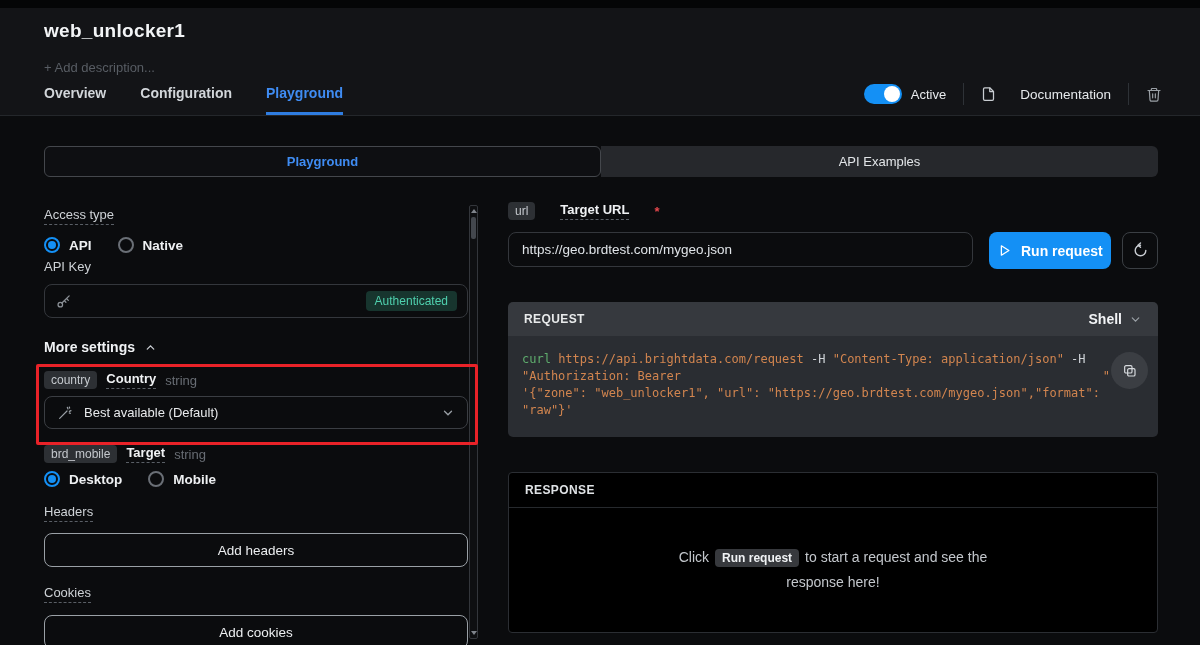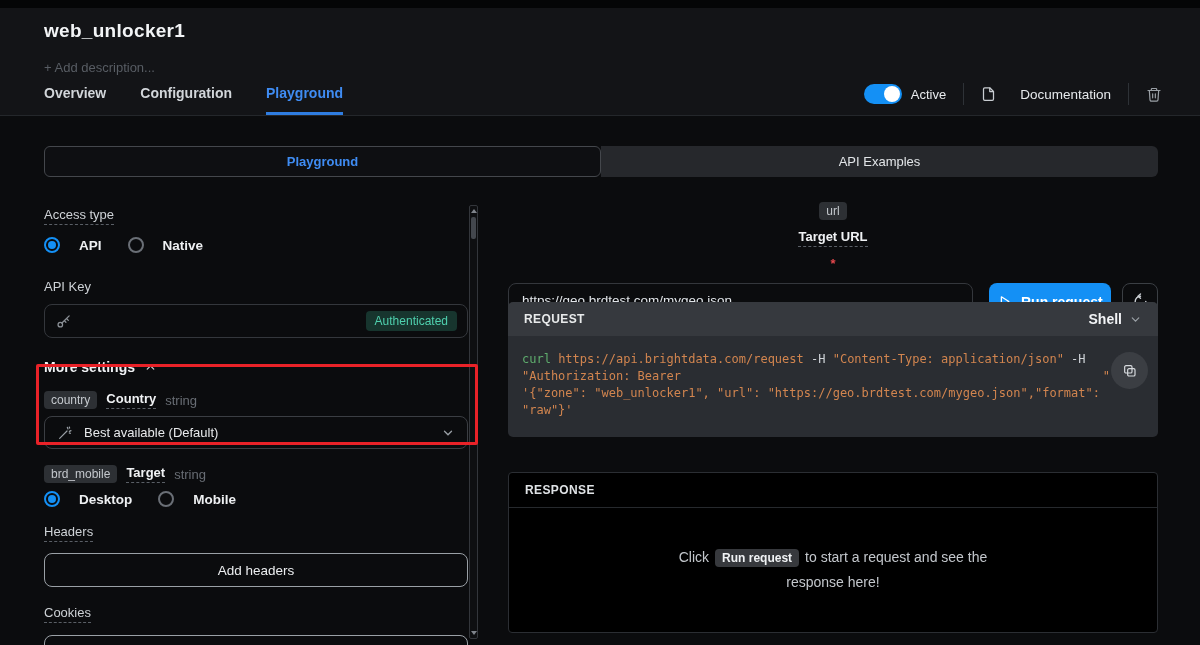--- a/index.html
+++ b/index.html
@@ -28,23 +28,23 @@
 
   
   .seg-bar { position:absolute; left:44px; top:146px; width:1114px; height:31px; display:flex; }
   .seg-left { flex:0 0 557px; background:#0e0f12; border:1px solid #44474c; border-radius:6px; color:#3f8cf3; font-weight:600; font-size:13px; display:flex; align-items:center; justify-content:center; cursor:pointer; z-index:2; }
   .seg-right { flex:1; background:#26282c; border-radius:0 6px 6px 0; color:#e2e5e8; font-size:13px; font-weight:500; display:flex; align-items:center; justify-content:center; cursor:pointer; }
 
   
   .left-col { position:absolute; left:44px; top:197px; width:424px; }
   .lbl { font-size:13px; color:#ced2d6; }
   .dashed { border-bottom:1px dashed #5a5f66; padding-bottom:2px; display:inline-block; }
-  .mt8{margin-top:8px;} .mt12{margin-top:12px;} .mt20{margin-top:24px;}
+  .mt8{margin-top:8px;} .mt12{margin-top:12px;} .mt20{margin-top:4px;}
   .radio-row { display:flex; align-items:center; gap:26px; }
-  .radio-opt { display:flex; align-items:center; gap:19px; cursor:pointer; }
+  .radio-opt { display:flex; align-items:center; gap:9px; cursor:pointer; }
   .radio { width:16px; height:16px; border-radius:50%; border:2px solid #6a6f76; flex:0 0 16px; }
   .radio.sel { border-color:#1490f5; position:relative; }
   .radio.sel::after { content:""; position:absolute; inset:2px; border-radius:50%; background:#1490f5; }
   .radio-lab { font-size:13.5px; font-weight:600; color:#eef0f2; }
   .key-input { margin-top:9px; height:34px; border:1px solid #34373c; border-radius:8px; display:flex; align-items:center; padding:0 10px; cursor:text; }
   .auth-badge { margin-left:auto; background:#17352e; color:#4fd0ae; font-size:12px; font-weight:500; padding:3px 9px; border-radius:4px; }
   .more-settings { margin-top:21px; display:flex; align-items:center; gap:9px; cursor:pointer; }
   .more-settings-label { font-size:14px; font-weight:bold; color:#f0f2f4; }
   .param-row { margin-top:16px; display:flex; align-items:center; gap:9px; }
   .pill { background:#2d3034; color:#c4c8cd; font-size:12px; padding:2px 7px; border-radius:4px; }
@@ -63,21 +63,21 @@
   .sb-up { top:1px; } .sb-down { bottom:1px; }
   .tri-up { width:0; height:0; border-left:3px solid transparent; border-right:3px solid transparent; border-bottom:4px solid #80858c; }
   .tri-down { width:0; height:0; border-left:3px solid transparent; border-right:3px solid transparent; border-top:4px solid #80858c; }
   .sb-thumb { position:absolute; left:1px; top:11px; width:5px; height:22px; background:#43474d; border-radius:2px; cursor:grab; }
 
   
   .red-box { position:absolute; left:36px; top:364px; width:442px; height:81px; border:3px solid #e92228; border-radius:2px; z-index:10; pointer-events:none; }
 
   
   .right-col { position:absolute; left:508px; top:202px; width:650px; }
-  .url-label-row { display:flex; align-items:center; gap:9px;flex-direction:column; }
+  .url-label-row { display:flex; align-items:center; gap:25px; }
   .req-star { color:#e5484d; font-size:13px; font-weight:bold; }
   .input-row { margin-top:12px; display:flex; }
   .url-input { width:466px; height:35px; background:transparent; border:1px solid #34373c; border-radius:8px; color:#e0e4e8; font-size:13.5px; padding:0 13px; font-family:"Liberation Sans", sans-serif; outline:none; }
   .run-btn { margin-left:16px; width:123px; height:37px; background:#1490f5; border:none; border-radius:8px; color:#fff; font-size:14px; font-weight:bold; display:flex; align-items:center; justify-content:center; gap:9px; cursor:pointer; font-family:"Liberation Sans", sans-serif; }
   .reset-btn { margin-left:11px; width:36px; height:37px; background:transparent; border:1px solid #3b3f44; border-radius:8px; display:flex; align-items:center; justify-content:center; cursor:pointer; }
 
   .req-panel { position:absolute; top:100px; left:0; width:650px; height:135px; border-radius:5px; overflow:hidden; }
   .req-head { height:34px; background:#36393e; display:flex; align-items:center; padding:0 16px; }
   .req-title { font-size:12px; font-weight:600; color:#e8eaeb; letter-spacing:.4px; }
   .req-lang { margin-left:auto; display:flex; align-items:center; gap:7px; cursor:pointer; }

